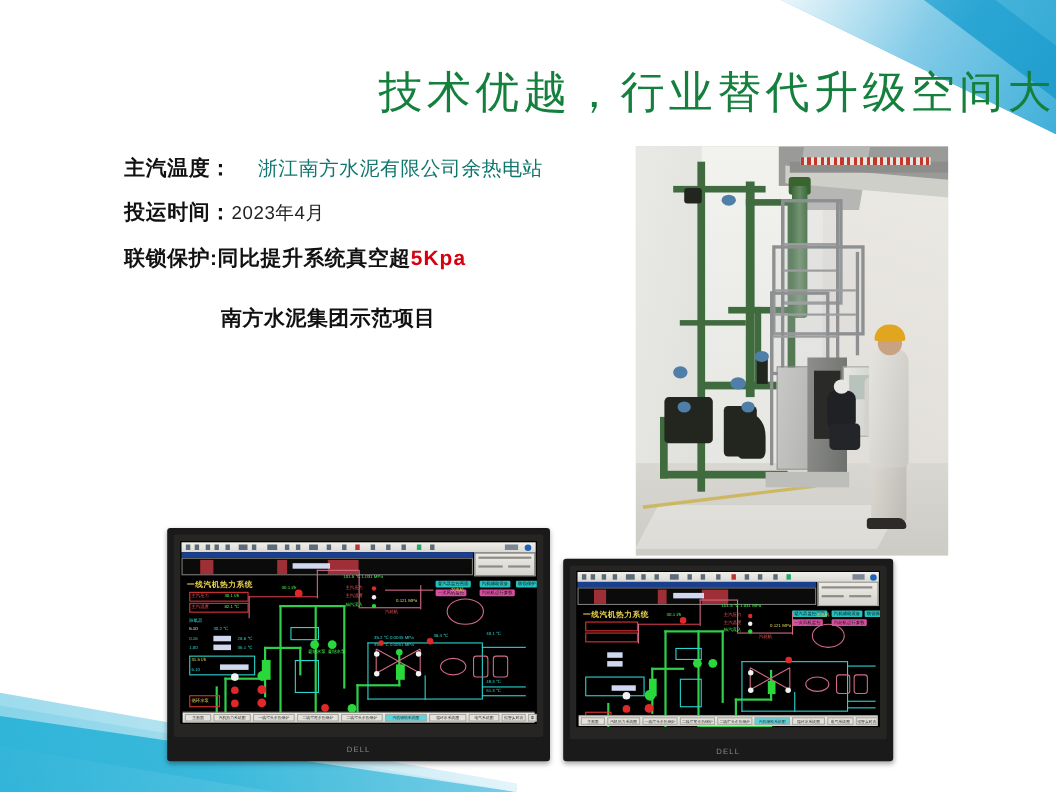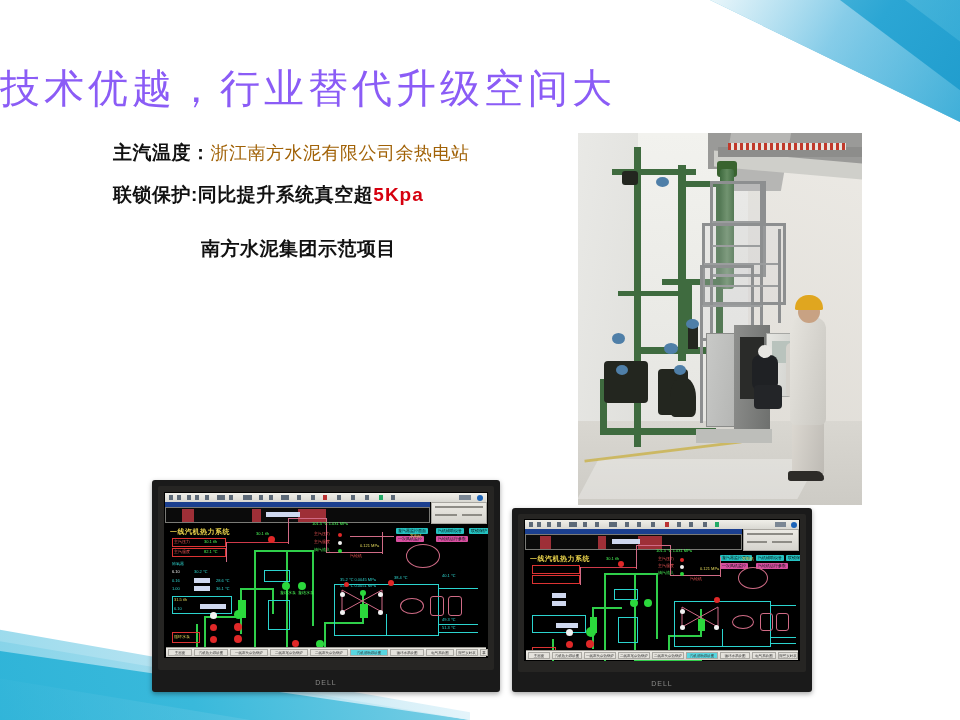--- a/index.html
+++ b/index.html
@@ -26,31 +26,31 @@
         clip-path:polygon(0 18%,100% 100%,0 100%);}
   .bl-b{left:0;bottom:0;width:470px;height:96px;
         background:linear-gradient(75deg,#8ed6ea 0%,#bfe6f3 60%,#e6f5fb 100%);
         clip-path:polygon(0 6%,100% 92%,100% 100%,0 28%);opacity:.9;}
   .bl-c{left:0;bottom:0;width:250px;height:80px;
         background:linear-gradient(70deg,#34b6da,#6ecae4);opacity:.45;
         clip-path:polygon(0 48%,100% 100%,0 100%);}
 
   
   .title{
-    position:absolute;left:0;right:0;top:66px;text-align:left;
-    font-family:Liberation Sans, sans-serif;
+    position:absolute;left:0;right:0;top:66px;text-align:right;
+    font-family:Liberation Mono, monospace;
     font-size:40px;line-height:1.1;letter-spacing:4px;
-    color:#8b5cf6;font-weight:400;white-space:nowrap;
+    color:#15803d;font-weight:400;white-space:nowrap;
   }
 
   
   .facts{position:absolute;left:113px;top:140px;width:470px;}
   .fact-row{display:block;white-space:nowrap;margin:0 0 4px 0;}
   .f-lbl{font-weight:bold;color:#111;font-size:19px;letter-spacing:.5px;}
-  .f-val{font-weight:400;color:#a16207;font-size:18px;letter-spacing:.5px;}
+  .f-val{font-weight:400;color:#0f766e;font-size:18px;letter-spacing:.5px;margin-left:24px;}
   .f-val-dk{font-weight:400;color:#222;font-size:17px;letter-spacing:.5px;}
   .f-bold{font-weight:bold;color:#111;font-size:19px;letter-spacing:.5px;}
   .f-red{font-weight:bold;color:#d6000f;font-size:19px;letter-spacing:1px;}
   .r1{margin-top:0;}
   .r2{margin-top:14px;}
   .r3{margin-top:16px;}
   .indent{padding-left:88px;}
   .gap-lg{margin-top:28px;}
   .all-red{font-weight:bold;color:#d6000f;font-size:20px;letter-spacing:1px;}
 
@@ -219,20 +219,23 @@
   <div class="deco bl-c"></div>
 
   <div class="title">技术优越，行业替代升级空间大</div>
 
   <div class="facts">
 
     <div class="fact-row r1">
       <span class="f-lbl">主汽温度：</span><span class="f-val">浙江南方水泥有限公司余热电站</span>
     </div>
 
+    <div class="fact-row r2">
+      <span class="f-lbl">投运时间：</span><span class="f-val-dk">2023年4月</span>
+    </div>
 
     <div class="fact-row r3">
       <span class="f-lbl">联锁保护:</span><span class="f-bold">同比提升系统真空超</span><span class="f-red">5Kpa</span>
     </div>
 
 
 
     <div class="fact-row gap-lg indent">
       <span class="f-bold">南方水泥集团示范项目</span>
     </div>

